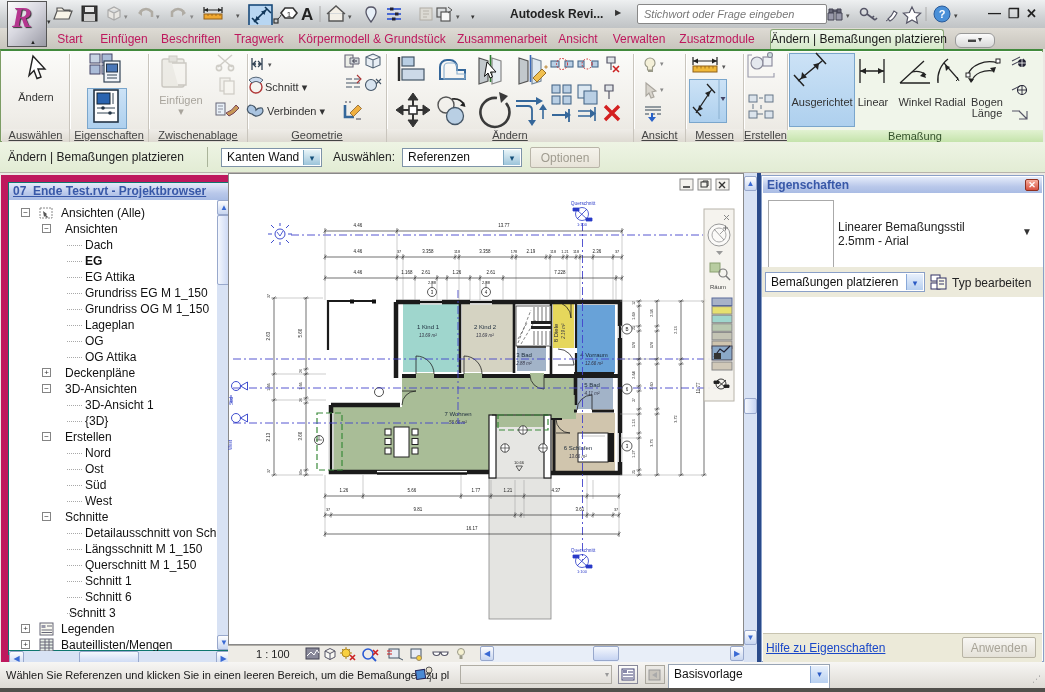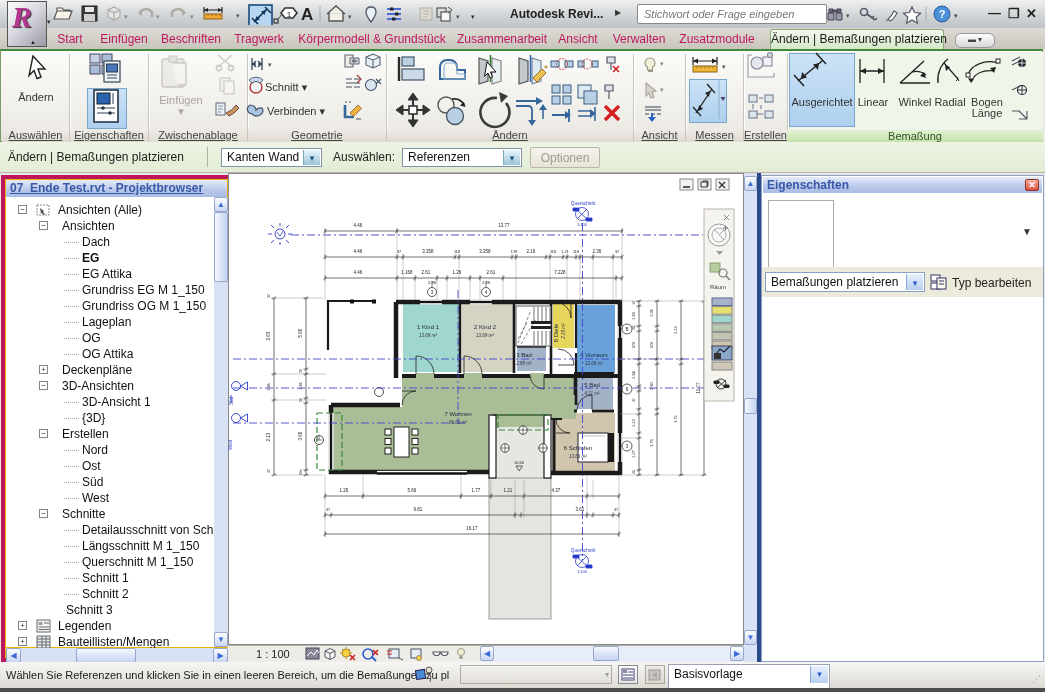--- a/index.html
+++ b/index.html
@@ -23,21 +23,21 @@
   .btxt{position:absolute;font-size:11px;color:#333;text-align:center;line-height:11px;}
   .gray{color:#a8a49c;}
   #bempanel{position:absolute;left:786px;top:1px;width:256px;height:91px;background:#f0f5ea;}
   #bemlabel{position:absolute;left:786px;top:79px;width:256px;height:13px;line-height:13px;font-size:11px;color:#33512a;text-align:center;background:linear-gradient(#e2f2d2,#c2e2a8);}
   .bluebtn{position:absolute;background:linear-gradient(#cce2f6,#aed0ee);border:1px solid #7aa6cc;box-sizing:border-box;}
   
   #optbar{left:0;top:142px;width:1045px;height:31px;background:linear-gradient(#eef4e4,#e2ecd4);border-bottom:1px solid #b8b4ac;box-sizing:border-box;}
   .combo{position:absolute;background:#fff;border:1px solid #7e93a8;box-sizing:border-box;font-size:12px;color:#111;}
   .cv{position:absolute;right:1px;top:1px;bottom:1px;width:16px;background:linear-gradient(#e8f4f8,#9cc4da);border-left:1px solid #7ca6c0;color:#14507a;font-size:9px;text-align:center;}
   
-  #lpanel{left:1px;top:175px;width:269px;height:487px;background:#eab308;border:4px solid #be185d;box-sizing:border-box;}
+  #lpanel{left:1px;top:175px;width:269px;height:487px;background:#0f766e;border:7px solid #be185d;box-sizing:border-box;}
   #lptitle{position:absolute;left:1px;top:1px;width:221px;height:17px;background:linear-gradient(#e4ebfa,#b9c8ea 60%,#a9bce4);font-size:12px;font-weight:bold;color:#3858a8;line-height:17px;padding-left:4px;box-sizing:border-box;text-decoration:underline;}
   #tree{position:absolute;left:1px;top:18px;width:208px;height:450px;background:#fff;font-size:12px;color:#111;}
   .ti{position:absolute;white-space:nowrap;height:16px;line-height:16px;}
   .exp{position:absolute;width:9px;height:9px;border:1px solid #848484;background:#fff;font-size:8px;line-height:7px;text-align:center;color:#333;box-sizing:border-box;}
   
   #canvas{left:228px;top:173px;width:516px;height:472px;background:#fff;border:1px solid #898989;box-sizing:border-box;}
   #vsb{left:744px;top:173px;width:13px;height:489px;background:#d8e2f4;}
   #hstrip{left:228px;top:645px;width:516px;height:17px;background:#eeece6;border-top:1px solid #b0ada6;box-sizing:border-box;}
   #splitter{left:757px;top:173px;width:4px;height:489px;background:#2a4a8a;}
   
@@ -381,21 +381,21 @@
       <div class="ti" style="left:56px;top:309px;">Schnitte</div>
       <div class="abs" style="left:58px;top:333px;width:15px;border-top:1px dotted #a8a8a8;"></div>
       <div class="ti" style="left:76px;top:325px;">Detailausschnitt von Schn</div>
       <div class="abs" style="left:58px;top:349px;width:15px;border-top:1px dotted #a8a8a8;"></div>
       <div class="ti" style="left:76px;top:341px;">Längsschnitt M 1_150</div>
       <div class="abs" style="left:58px;top:365px;width:15px;border-top:1px dotted #a8a8a8;"></div>
       <div class="ti" style="left:76px;top:357px;">Querschnitt M 1_150</div>
       <div class="abs" style="left:58px;top:381px;width:15px;border-top:1px dotted #a8a8a8;"></div>
       <div class="ti" style="left:76px;top:373px;">Schnitt 1</div>
       <div class="abs" style="left:58px;top:397px;width:15px;border-top:1px dotted #a8a8a8;"></div>
-      <div class="ti" style="left:76px;top:389px;">Schnitt 2</div>
+      <div class="ti" style="left:76px;top:389px;">Schnitt 6</div>
       <div class="abs" style="left:58px;top:413px;width:15px;border-top:1px dotted #a8a8a8;"></div>
       <div class="ti" style="left:60px;top:405px;">Schnitt 3</div>
       <div class="exp" style="left:12px;top:424px;">+</div>
       <svg class="abs" style="left:30px;top:422px;" width="16" height="14">
         <rect x="1" y="1" width="13" height="12" fill="#f8f8f0" stroke="#667"></rect>
         <rect x="2.5" y="3" width="4" height="3" fill="#99a"></rect>
         <line x1="8" y1="4" x2="13" y2="4" stroke="#667"></line>
         <line x1="2.5" y1="8" x2="13" y2="8" stroke="#667"></line>
         <line x1="2.5" y1="10.5" x2="13" y2="10.5" stroke="#667"></line>
       </svg>
@@ -941,31 +941,36 @@
   <div style="position:absolute;left:0;top:0;width:14px;height:15px;background:linear-gradient(#fdfdfe,#c8d6f0);border:1px solid #98a8cc;border-radius:2px;box-sizing:border-box;color:#3a6ad4;font-size:8px;text-align:center;line-height:13px;">◀</div>
   <div style="position:absolute;left:113px;top:0;width:26px;height:15px;background:linear-gradient(#f4f7fd,#c6d4f2);border:1px solid #98a8cc;border-radius:2px;box-sizing:border-box;"></div>
   <div style="position:absolute;right:0;top:0;width:14px;height:15px;background:linear-gradient(#fdfdfe,#c8d6f0);border:1px solid #98a8cc;border-radius:2px;box-sizing:border-box;color:#3a6ad4;font-size:8px;text-align:center;line-height:13px;">▶</div>
 </div>
 <div class="abs" id="splitter"></div>
 
 <div class="abs" id="rpanel">
   <div id="rptitle">Eigenschaften</div>
   <div class="closex" style="right:4px;top:3px;">✕</div>
   <div style="position:absolute;left:6px;top:24px;width:64px;height:66px;background:#fff;border:1px solid #aaa;"></div>
+  <div style="position:absolute;left:76px;top:44px;font-size:12px;color:#222;">Linearer Bemaßungsstil<br>2.5mm - Arial</div>
   <div style="position:absolute;left:260px;top:50px;font-size:10px;color:#333;">▼</div>
   <div style="position:absolute;left:0px;top:91px;width:281px;height:30px;background:#eceadb;"></div>
   <div class="combo" style="left:3px;top:96px;width:160px;height:20px;line-height:18px;padding-left:5px;border-color:#8aa0c8;">Bemaßungen platzieren<div class="cv" style="background:linear-gradient(#e8f0fc,#b8d0f0);border-left:1px solid #88a8d8;color:#2a5ac4;">▾</div></div>
   <svg style="position:absolute;left:168px;top:98px;" width="18" height="17">
       <rect x="1" y="1" width="9" height="6" fill="#fff" stroke="#336"></rect>
       <rect x="1" y="9" width="9" height="6" fill="#fff" stroke="#336"></rect>
       <rect x="7" y="4" width="9" height="11" fill="#f8f8e8" stroke="#336"></rect>
       <line x1="9" y1="7" x2="14" y2="7" stroke="#336"></line>
       <line x1="9" y1="10" x2="14" y2="10" stroke="#336"></line>
     </svg>
   <div style="position:absolute;left:190px;top:100px;font-size:12px;color:#222;">Typ bearbeiten</div>
+  <div style="position:absolute;left:1px;top:457px;width:279px;height:29px;background:#ecead9;border-top:1px solid #c8c4b0;">
+    <div style="position:absolute;left:3px;top:7px;font-size:12px;color:#1a48c8;text-decoration:underline;">Hilfe zu Eigenschaften</div>
+    <div style="position:absolute;right:6px;top:3px;width:74px;height:21px;background:linear-gradient(#f8f7f4,#e4e1d8);border:1px solid #b8b4a4;border-radius:2px;font-size:12px;color:#a8a498;text-align:center;line-height:20px;box-sizing:border-box;">Anwenden</div>
+  </div>
 </div>
 
 <div class="abs" id="statusbar">
   <div style="position:absolute;left:6px;top:7px;font-size:11px;white-space:nowrap;">Wählen Sie Referenzen und klicken Sie in einen leeren Bereich, um die Bemaßungen zu pl</div>
   <svg style="position:absolute;left:414px;top:2px;" width="22" height="20">
       <rect x="2" y="6" width="9" height="9" fill="#4a8ad4" stroke="#225" transform="rotate(-8 6 10)"></rect>
       <circle cx="15" cy="6" r="3" fill="#e8e0d0" stroke="#555"></circle>
       <path d="M12 10 l5 2 l-1 6" stroke="#555" fill="none"></path>
     </svg>
   <div style="position:absolute;left:460px;top:3px;width:152px;height:19px;background:linear-gradient(#f2f1ee,#e2dfda);border:1px solid #b0ada4;box-sizing:border-box;">

